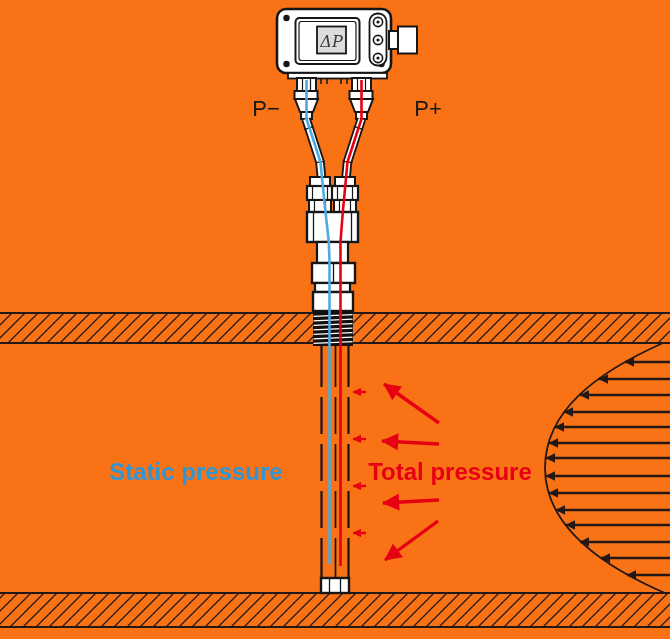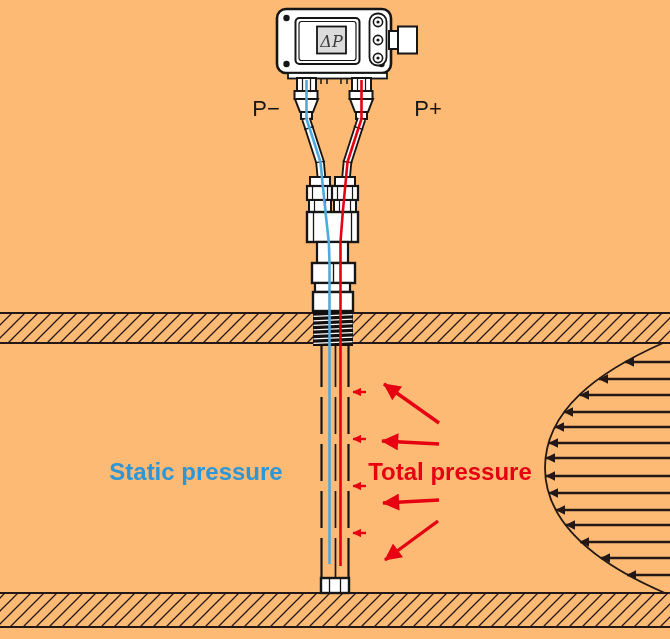--- a/index.html
+++ b/index.html
@@ -1,16 +1,16 @@
 <!DOCTYPE html>
 <html><head>
 <meta charset="utf-8">
 <style>
   html,body{margin:0;padding:0;background:#fff;}
-  .stage{position:relative;width:670px;height:639px;background:#fdba74;overflow:hidden;
+  .stage{position:relative;width:670px;height:639px;background:#f97316;overflow:hidden;
          font-family:"Liberation Sans",sans-serif;}
   svg{display:block;}
   .lw{stroke:#161616;fill:none;}
   .fillw{fill:#fff;stroke:#161616;}
   text{font-family:"Liberation Sans",sans-serif;}
   .dp-text{font-family:"DejaVu Serif","Liberation Serif",serif;font-style:italic;}
   .press-label{font-weight:bold;font-size:24px;}
   .port-label{font-size:22px;fill:#161616;}
 </style>
 </head>

